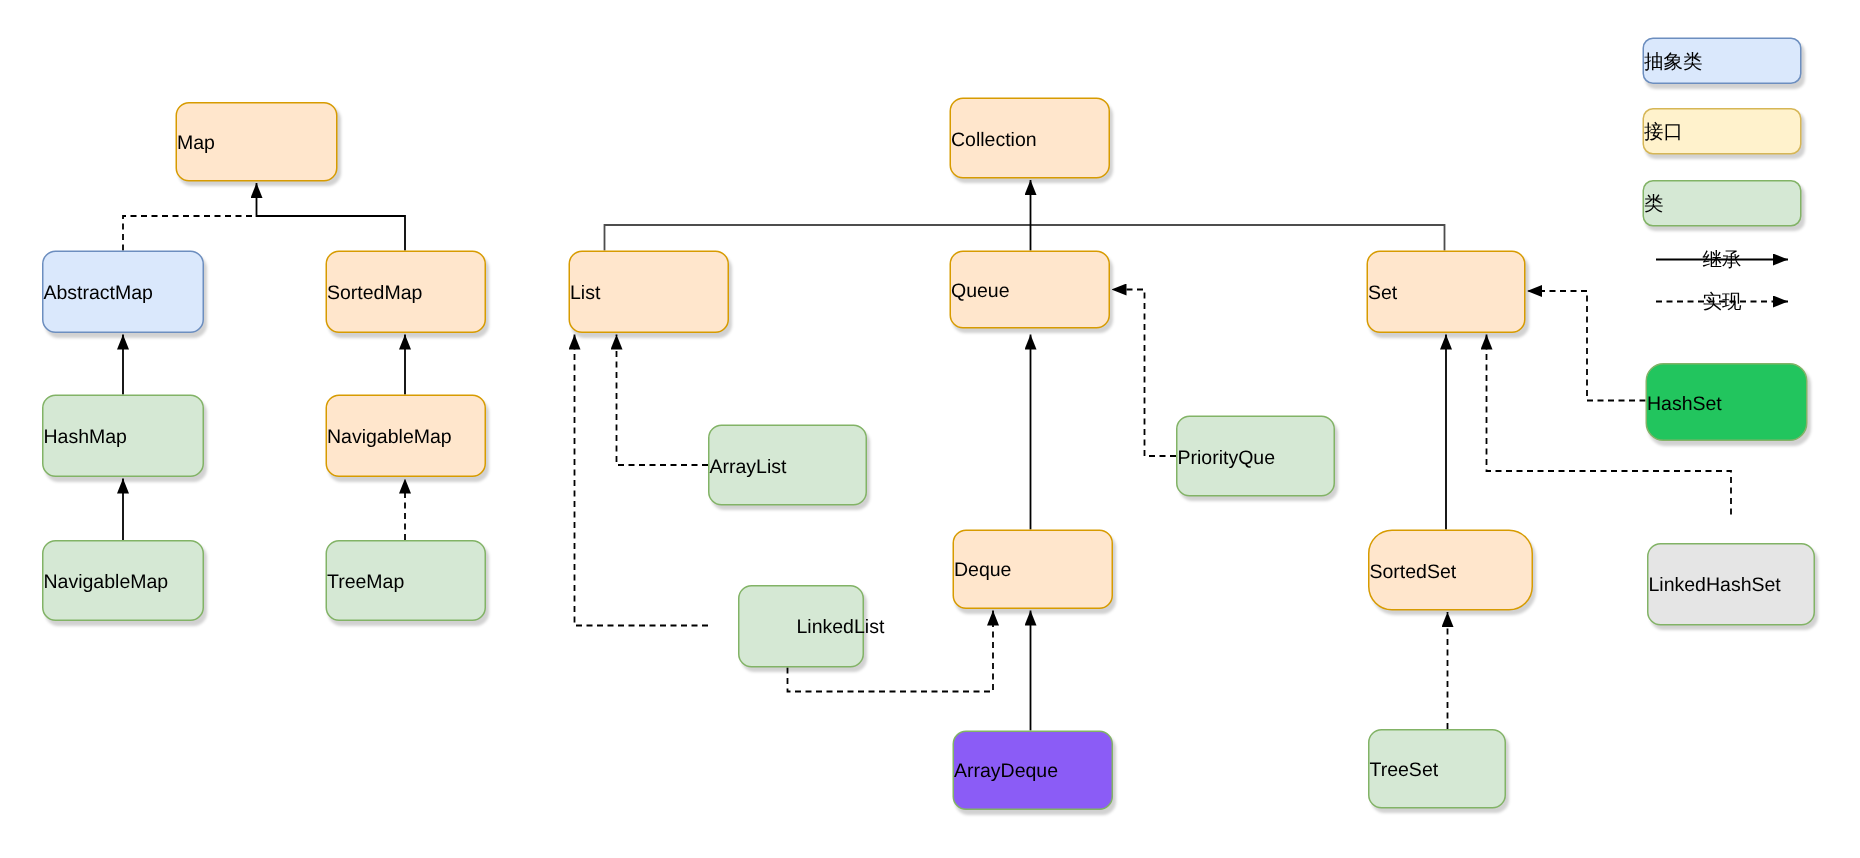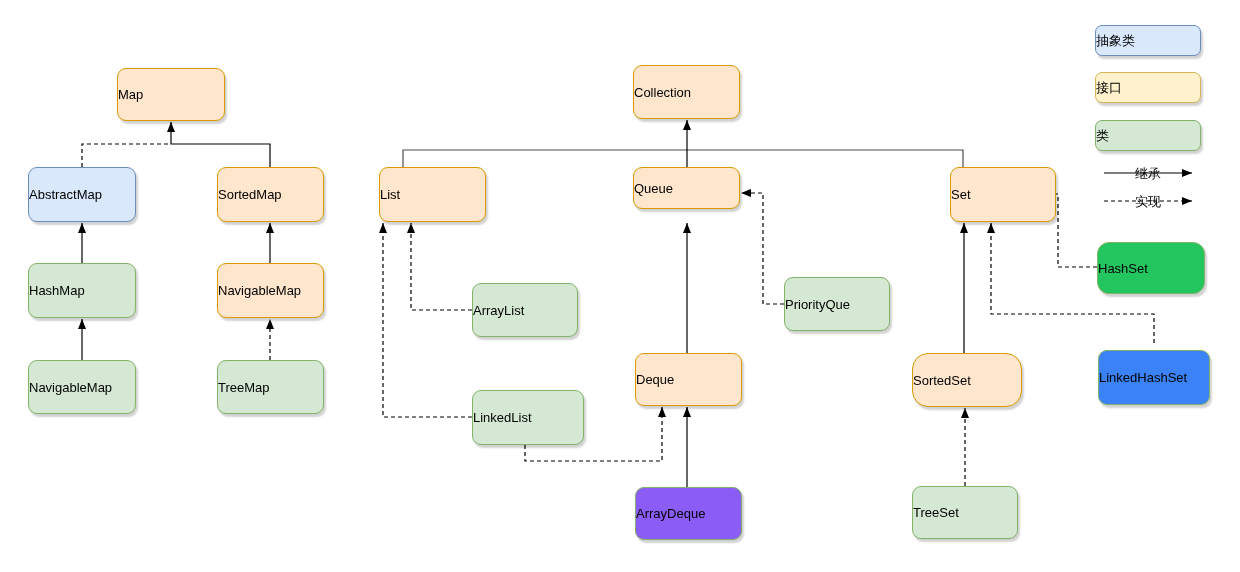--- a/index.html
+++ b/index.html
@@ -78,51 +78,51 @@
       </div>
       <div class="node" style="left: 217px; top: 360px; width: 107px; height: 54px; background: rgb(213, 232, 212); border-color: rgb(130, 179, 102);">
         <span>TreeMap</span>
       </div>
       <div class="node" style="left: 633px; top: 65px; width: 107px; height: 54px; background: rgb(255, 230, 204); border-color: rgb(215, 155, 0);">
         <span>Collection</span>
       </div>
       <div class="node" style="left: 358px; top: 167px; width: 107px; height: 55px; background: rgb(255, 230, 204); border-color: rgb(215, 155, 0); margin-left: 21px;">
         <span>List</span>
       </div>
-      <div class="node" style="left: 633px; top: 167px; width: 107px; height: 42px; background: rgb(255, 230, 204); border-color: rgb(215, 155, 0);">
+      <div class="node" style="left: 633px; top: 167px; width: 107px; height: 52px; background: rgb(255, 230, 204); border-color: rgb(215, 155, 0);">
         <span>Queue</span>
       </div>
-      <div class="node" style="left: 911px; top: 167px; width: 106px; height: 55px; background: rgb(255, 230, 204); border-color: rgb(215, 155, 0); margin-left: 39px;">
+      <div class="node" style="left: 911px; top: 167px; width: 106px; height: 55px; background: rgb(255, 230, 204); border-color: rgb(215, 155, 0);">
         <span>Set</span>
       </div>
       <div class="node" style="left: 472px; top: 283px; width: 106px; height: 54px; background: rgb(213, 232, 212); border-color: rgb(130, 179, 102);">
         <span>ArrayList</span>
       </div>
       <div class="node" style="left: 784px; top: 277px; width: 106px; height: 54px; background: rgb(213, 232, 212); border-color: rgb(130, 179, 102);">
         <span>PriorityQue</span>
       </div>
       <div class="node" style="left: 1097px; top: 242px; width: 108px; height: 52px; background: #22c55e; border-color: rgb(130, 179, 102); border-radius: 12px;">
         <span>HashSet</span>
       </div>
-      <div class="node" style="left: 472px; top: 390px; width: 112px; height: 55px; background: rgb(213, 232, 212); border-color: rgb(130, 179, 102);">
+      <div class="node" style="left: 492px; top: 390px; width: 84px; height: 55px; background: rgb(213, 232, 212); border-color: rgb(130, 179, 102); padding-left: 38px;">
         <span>LinkedList</span>
       </div>
       <div class="node" style="left: 635px; top: 353px; width: 107px; height: 53px; background: rgb(255, 230, 204); border-color: rgb(215, 155, 0);">
         <span>Deque</span>
       </div>
       <div class="node" style="left: 912px; top: 353px; width: 110px; height: 54px; background: rgb(255, 230, 204); border-color: rgb(215, 155, 0); border-radius: 16px;">
         <span>SortedSet</span>
       </div>
-      <div class="node" style="left: 1098px; top: 350px; width: 112px; height: 55px; background: #3b82f6; border-color: rgb(130, 179, 102);">
+      <div class="node" style="left: 1098px; top: 362px; width: 112px; height: 55px; background: #e5e5e5; border-color: rgb(130, 179, 102);">
         <span>LinkedHashSet</span>
       </div>
       <div class="node" style="left: 635px; top: 487px; width: 107px; height: 53px; background: #8b5cf6; border-color: rgb(130, 179, 102);">
         <span>ArrayDeque</span>
       </div>
-      <div class="node" style="left: 912px; top: 486px; width: 106px; height: 53px; background: rgb(213, 232, 212); border-color: rgb(130, 179, 102);">
+      <div class="node" style="left: 912px; top: 486px; width: 92px; height: 53px; background: rgb(213, 232, 212); border-color: rgb(130, 179, 102);">
         <span>TreeSet</span>
       </div>
     </div>
   <div id="legend">
       <div class="legend-item" style="left: 1095px; top: 25px; width: 106px; height: 31px; background: rgb(218, 232, 252); border-color: rgb(108, 142, 191);">
         <span>抽象类</span>
       </div>
       <div class="legend-item" style="left: 1095px; top: 72px; width: 106px; height: 31px; background: rgb(255, 242, 204); border-color: rgb(214, 182, 86);">
         <span>接口</span>
       </div>

